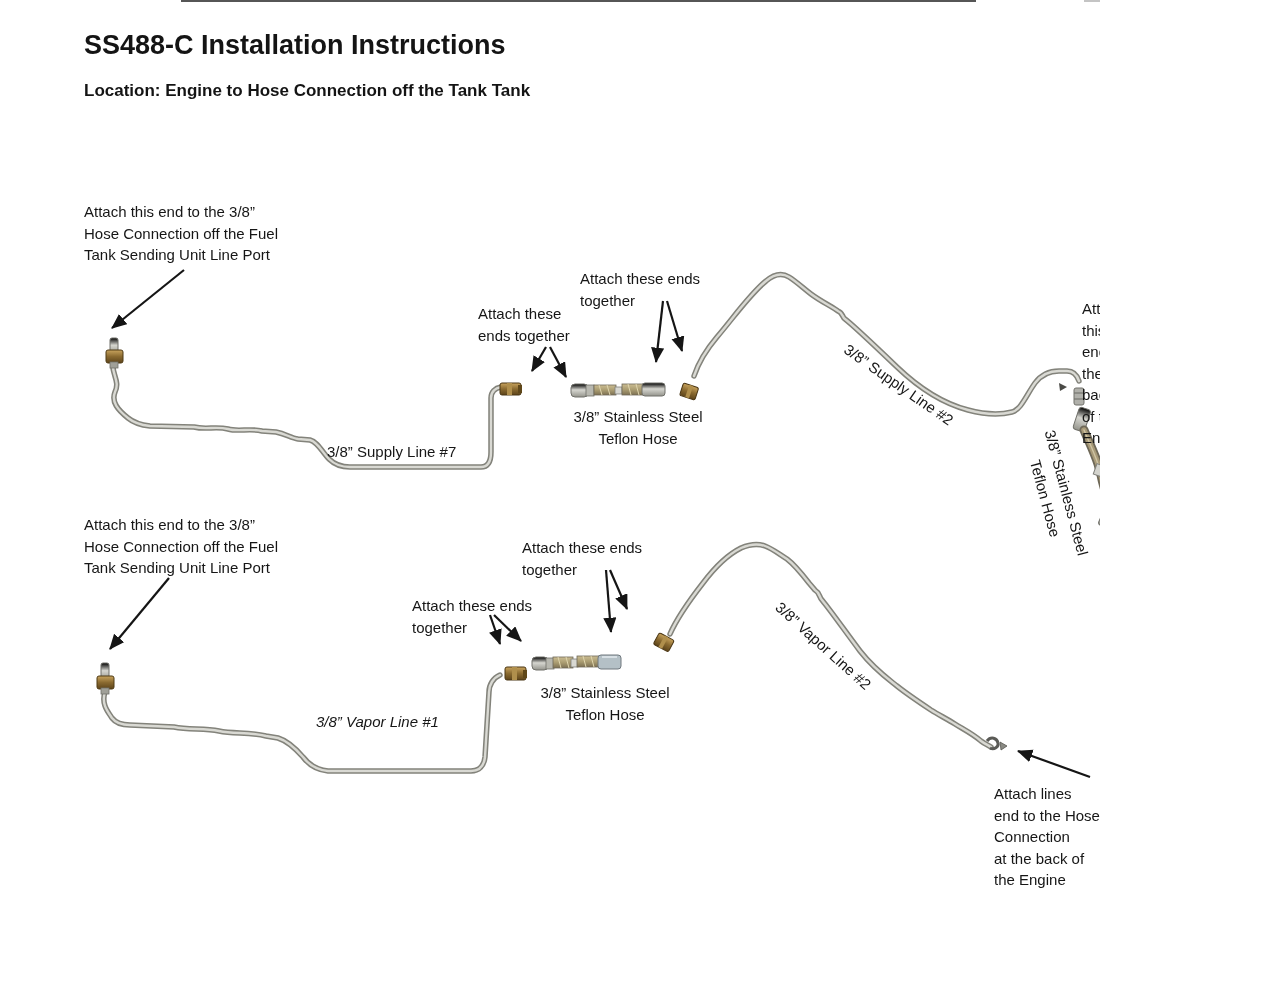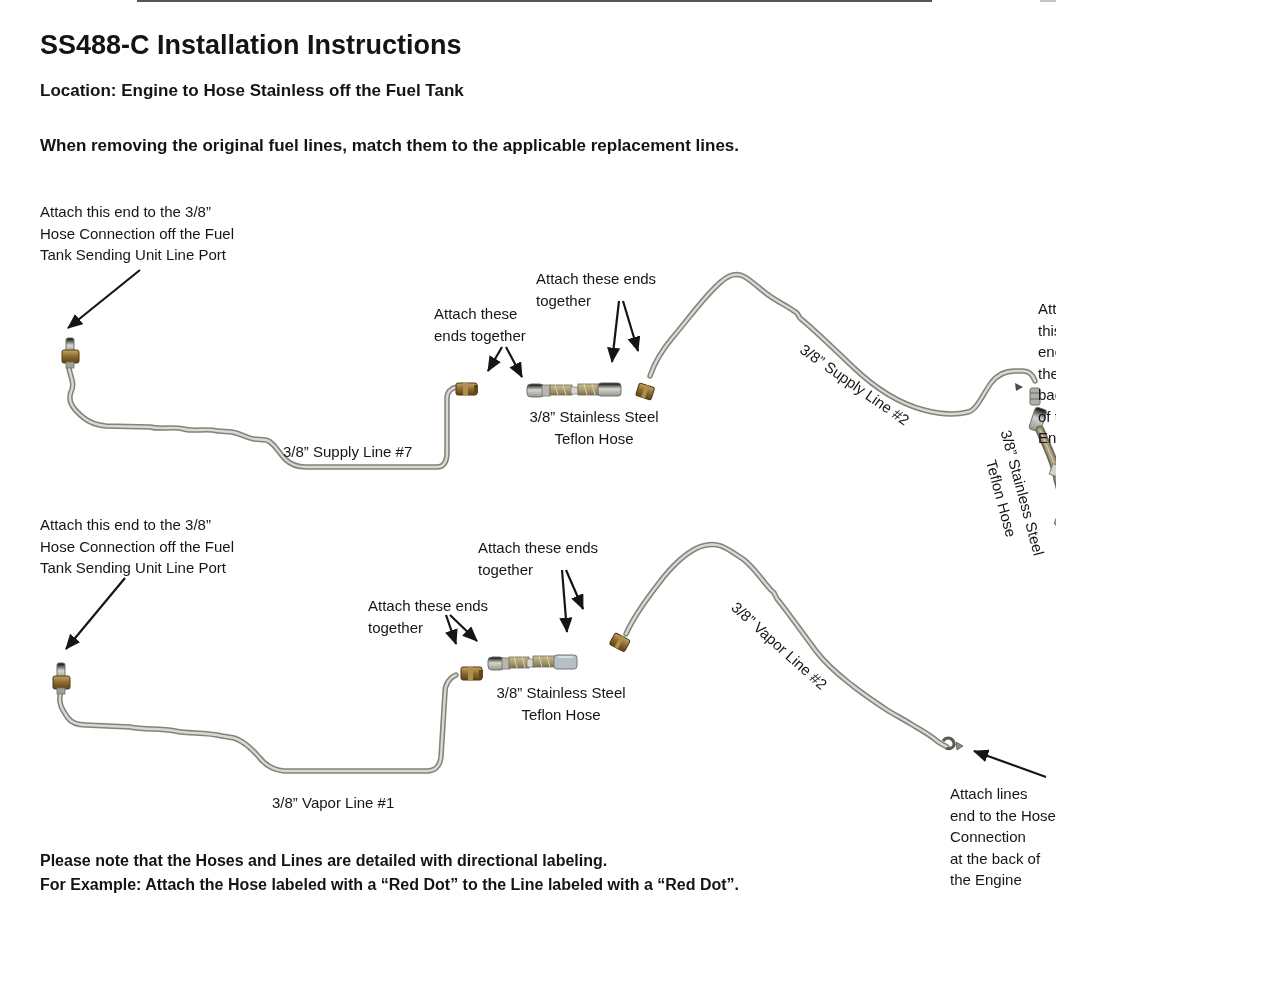--- a/index.html
+++ b/index.html
@@ -1,19 +1,20 @@
 <!DOCTYPE html>
 <html><head>
 <meta charset="utf-8">
 <style>
   html,body{margin:0;padding:0;background:#ffffff;}
   .sheet{
     position:relative;width:1056px;height:989px;background:#ffffff;
     font-family:"Liberation Sans","DejaVu Sans",sans-serif;color:#141414;
     overflow:hidden;
+    margin-left:44px;
   }
   .abs{position:absolute;}
   .lbl{white-space:pre-line;font-size:15px;line-height:21.5px;color:#161616;}
   .title{font-size:27px;font-weight:bold;letter-spacing:0;}
   .subhead{font-size:17px;font-weight:bold;}
   .note{font-size:16px;font-weight:bold;white-space:pre-line;line-height:24px;}
   .center{text-align:center;}
   .rot{transform-origin:center center;white-space:pre-line;}
   .nowrap{white-space:nowrap;}
   .artifact{background:#565656;height:2px;}
@@ -23,22 +24,21 @@
 </head>
 <body>
 
 <div class="sheet">
 
   <div class="abs artifact" style="left:137px;top:0;width:795px;"></div>
   <div class="abs artifact light" style="left:1040px;top:0;width:128px;"></div>
   <div class="abs artifact light" style="left:1258px;top:0;width:22px;"></div>
 
   <div class="abs title" style="left:40px;top:30px;">SS488-C Installation Instructions</div>
-  <div class="abs subhead" style="left:40px;top:81px;">Location: Engine to Hose Stainless off the Fuel Tank</div>
-  <div class="abs subhead" style="left:40px;top:136px;">When removing the original fuel lines, match them to the applicable replacement lines.</div>
+  <div class="abs subhead" style="left:40px;top:81px;">Location: Engine to Hose Connection off the Tank Tank</div>
 
   <svg width="1280" height="989" viewBox="0 0 1280 989">
     <defs>
       <marker id="ah" markerWidth="8" markerHeight="7" refX="6.5" refY="3" orient="auto" markerUnits="strokeWidth">
         <path d="M0,0 L7,3 L0,6 Z" fill="#151515"></path>
       </marker>
       <linearGradient id="metal" x1="0" y1="0" x2="0" y2="1">
         <stop offset="0" stop-color="#ececе8"></stop>
           <stop offset="0.45" stop-color="#d6d6d0"></stop>
           <stop offset="1" stop-color="#94948c"></stop>
@@ -177,21 +177,19 @@
 
   <div class="abs lbl" style="left:40px;top:514px;">Attach this end to the 3/8”
 Hose Connection off the Fuel
 Tank Sending Unit Line Port</div>
   <div class="abs lbl" style="left:368px;top:595px;">Attach these ends
 together</div>
   <div class="abs lbl" style="left:478px;top:537px;">Attach these ends
 together</div>
   <div class="abs lbl center" style="left:485px;top:682px;width:152px;">3/8” Stainless Steel
 Teflon Hose</div>
-  <div class="abs lbl nowrap" style="left:272px;top:792px;">3/8” Vapor Line #1</div>
+  <div class="abs lbl nowrap" style="left:272px;top:711px;font-style:italic;">3/8” Vapor Line #1</div>
   <div class="abs lbl nowrap rot" style="left:718px;top:635px;transform:rotate(42deg);">3/8” Vapor Line #2</div>
   <div class="abs lbl" style="left:950px;top:783px;">Attach lines end to the Hose Connection
 at the back of the Engine</div>
 
-  <div class="abs note" style="left:40px;top:849px;">Please note that the Hoses and Lines are detailed with directional labeling.
-For Example: Attach the Hose labeled with a “Red Dot” to the Line labeled with a “Red Dot”.</div>
 
 </div>
 
 </body></html>

